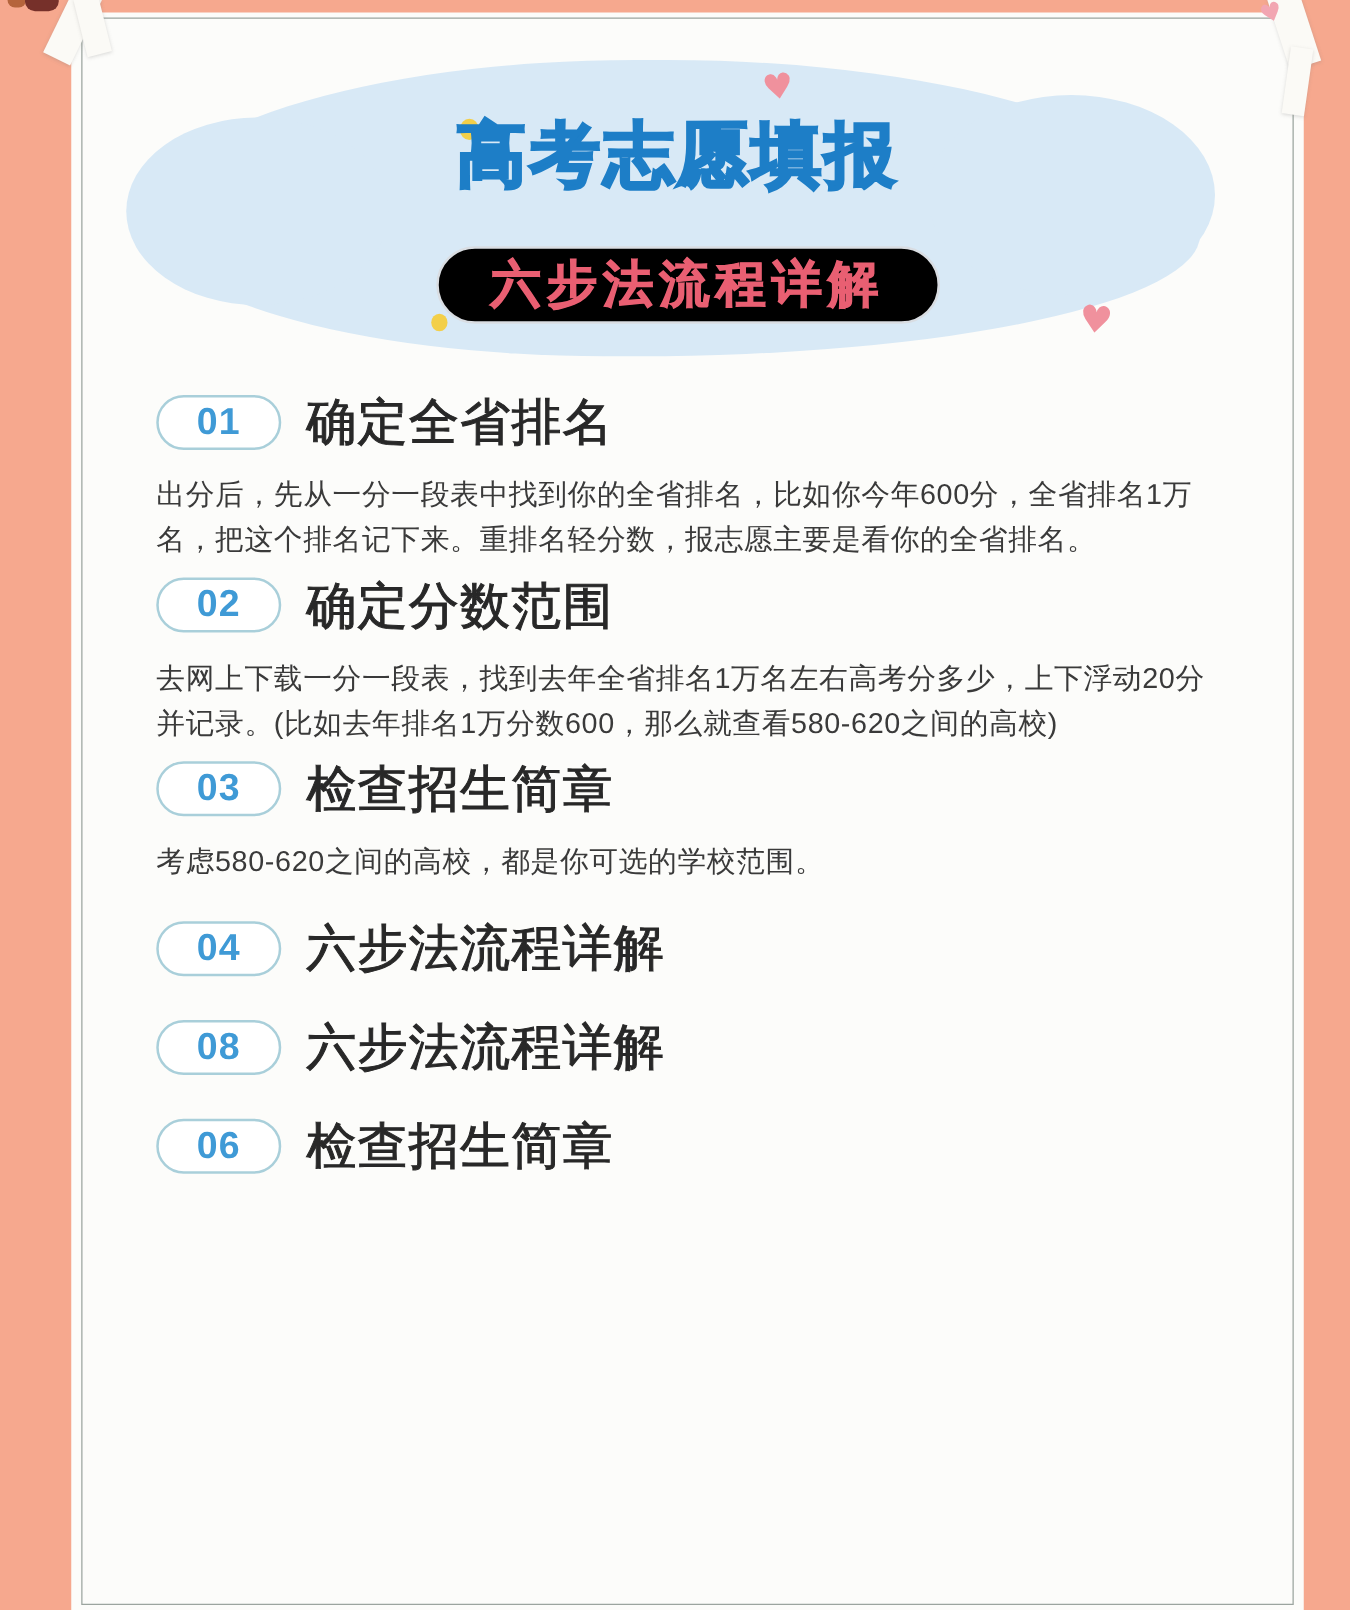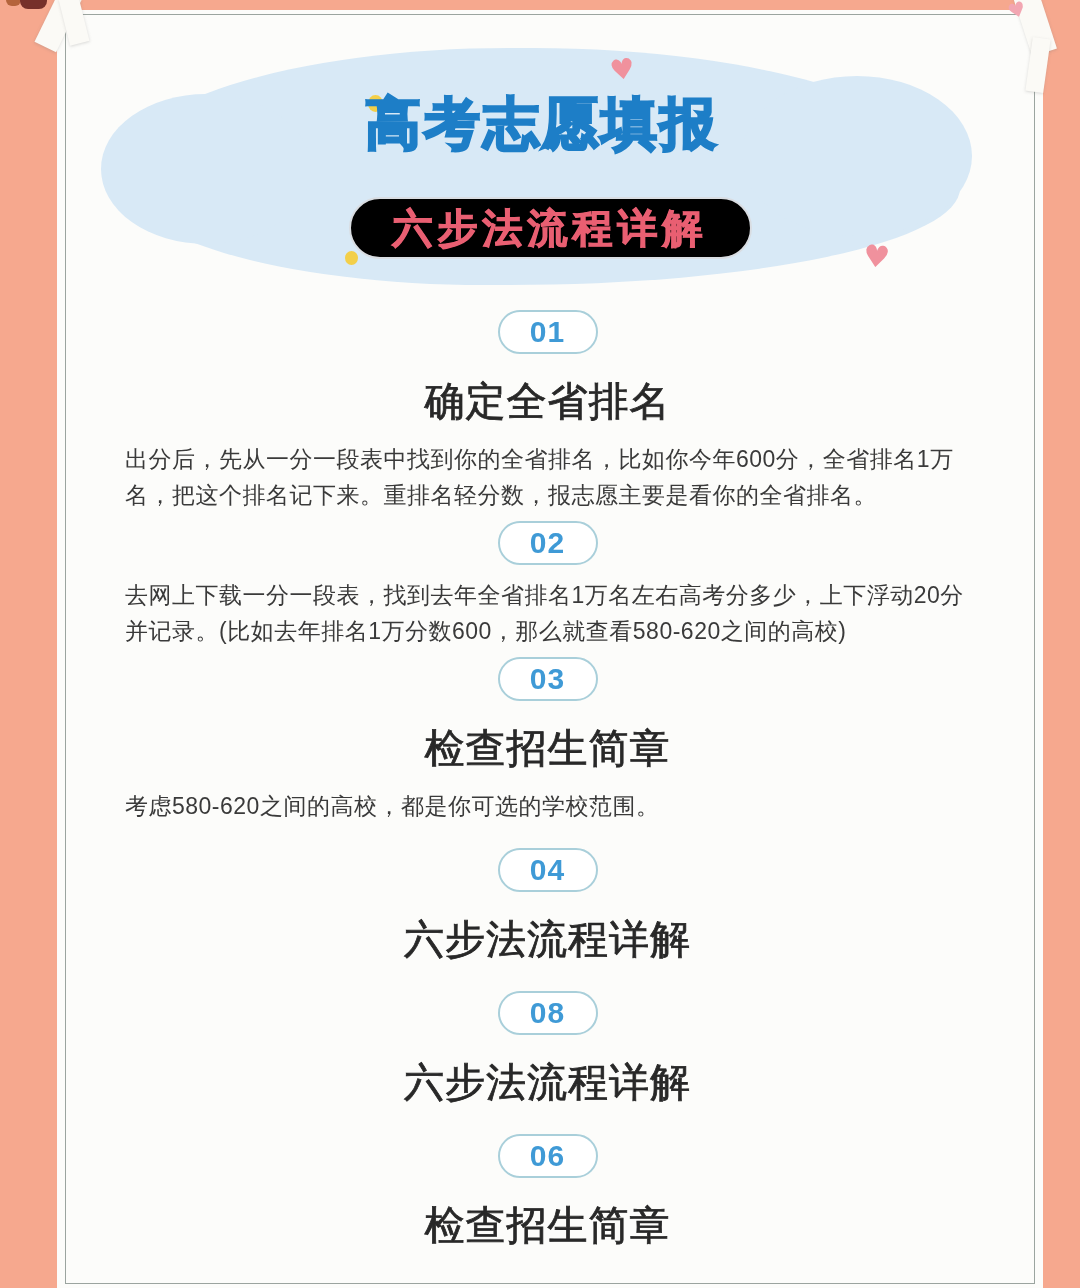--- a/index.html
+++ b/index.html
@@ -130,21 +130,20 @@
     top: 300px;
     left: 68px;
     right: 73px;
   }
   .step { margin-bottom: 24px; }
   .step:nth-child(1), .step:nth-child(2) { margin-bottom: 7px; }
   .step-header {
     display: flex;
     align-items: center;
     gap: 20px;
-    flex-direction: column;
   }
   .badge {
     flex: 0 0 auto;
     width: 96px;
     height: 40px;
     border: 2px solid var(--badge-border, #a9cfda);
     border-radius: 22px;
     background: #ffffff;
     display: flex;
     align-items: center;
@@ -201,20 +200,21 @@
           <h2 class="step-title">确定全省排名</h2>
         </div>
         <p class="step-body">出分后，先从一分一段表中找到你的全省排名，比如你今年600分，全省排名1万名，把这个排名记下来。重排名轻分数，报志愿主要是看你的全省排名。</p>
       </div>
 
       <div class="step">
         <div class="step-header">
           <div class="badge">
             <span>02</span>
           </div>
+          <h2 class="step-title">确定分数范围</h2>
         </div>
         <p class="step-body">去网上下载一分一段表，找到去年全省排名1万名左右高考分多少，上下浮动20分并记录。(比如去年排名1万分数600，那么就查看580-620之间的高校)</p>
       </div>
 
       <div class="step">
         <div class="step-header">
           <div class="badge">
             <span>03</span>
           </div>
           <h2 class="step-title">检查招生简章</h2>

